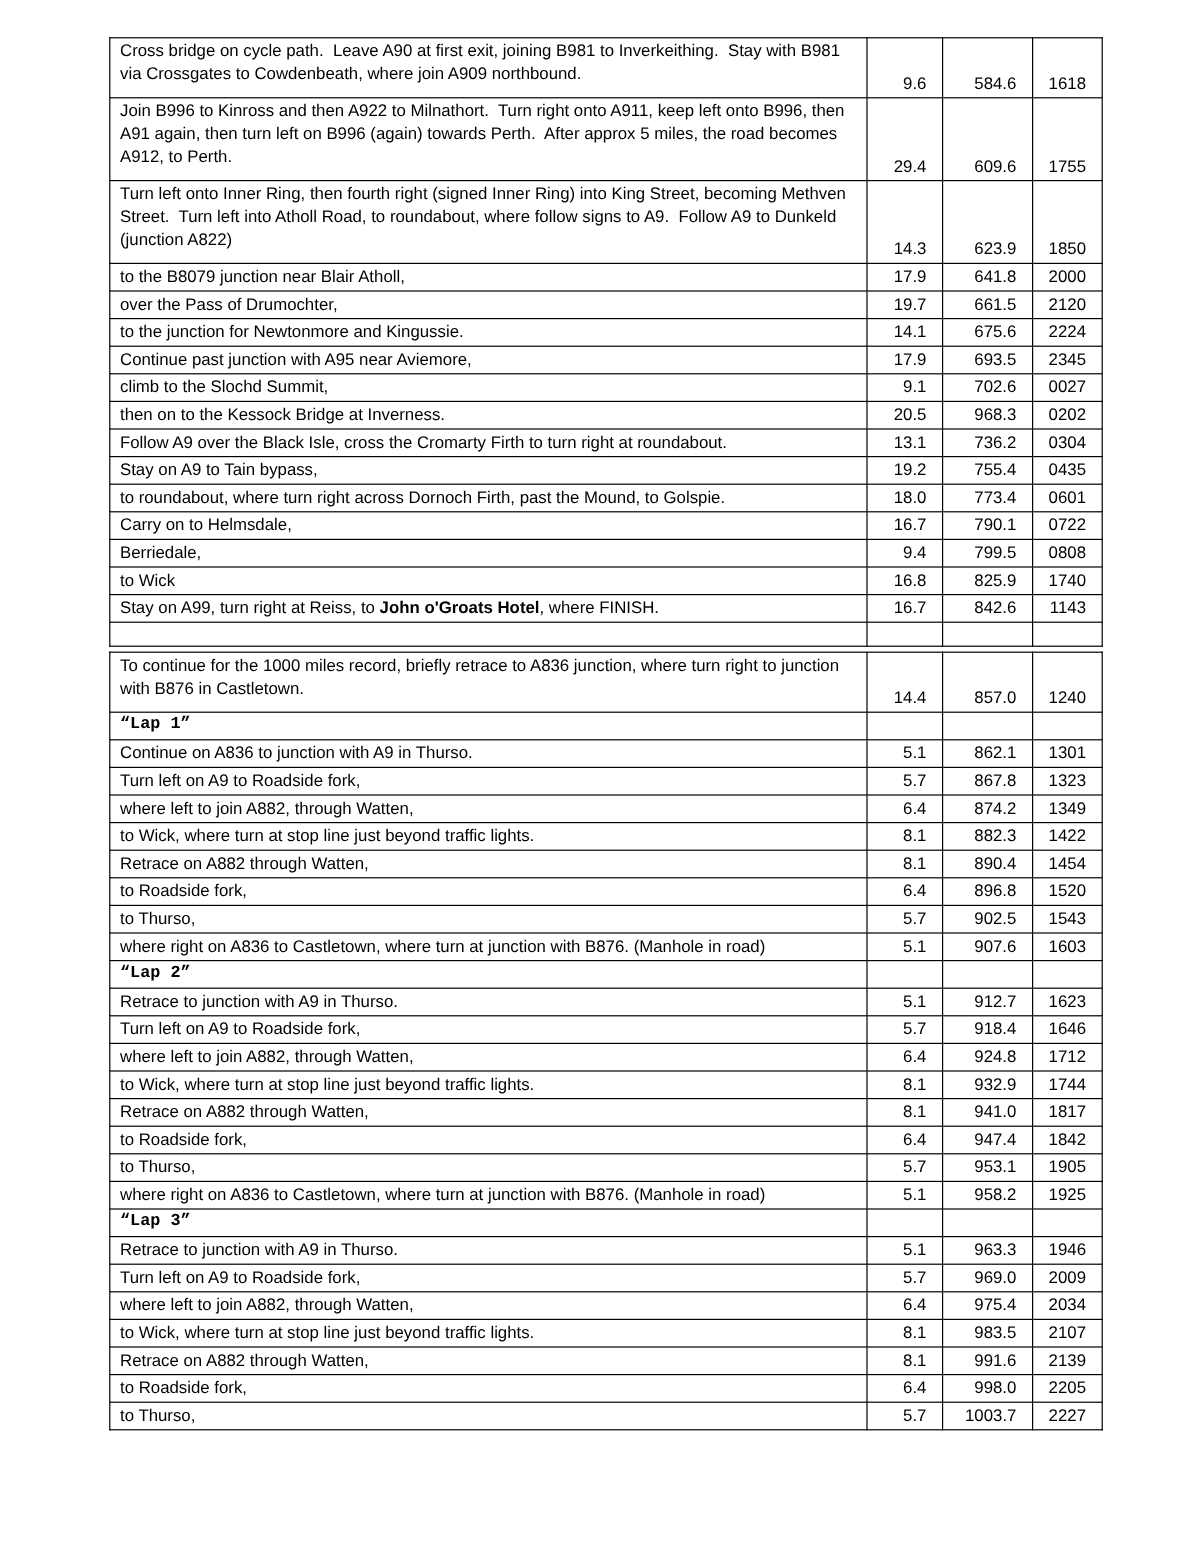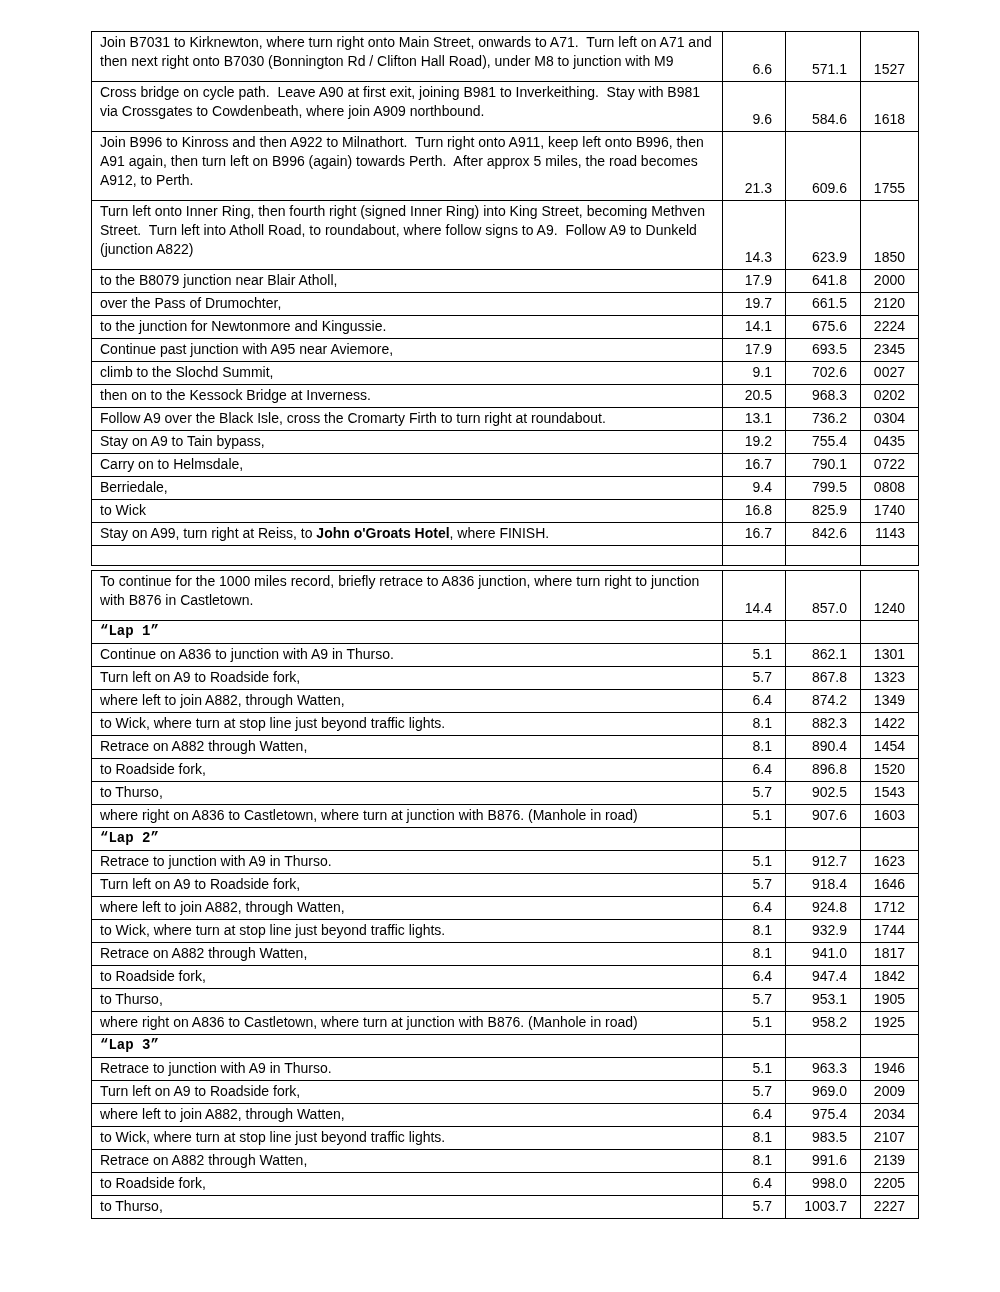--- a/index.html
+++ b/index.html
@@ -41,34 +41,28 @@
 
   <table class="route">
     <colgroup>
       <col style="width:631px">
         <col style="width:63px">
         <col style="width:75px">
         <col style="width:58px">
     </colgroup>
     <tbody>
         <tr>
-          <td class="desc tall">Join B7031 to Kirknewton, where turn right onto Main Street, onwards to A71.  Turn left on A71 and then next right onto B7030 (Bonnington Rd / Clifton Hall Road), under M8 to junction with M9</td>
-          <td class="num">6.6</td>
-          <td class="num">571.1</td>
-          <td class="num">1527</td>
-        </tr>
-        <tr>
           <td class="desc tall">Cross bridge on cycle path.  Leave A90 at first exit, joining B981 to Inverkeithing.  Stay with B981 via Crossgates to Cowdenbeath, where join A909 northbound.</td>
           <td class="num">9.6</td>
           <td class="num">584.6</td>
           <td class="num">1618</td>
         </tr>
         <tr>
           <td class="desc tall">Join B996 to Kinross and then A922 to Milnathort.  Turn right onto A911, keep left onto B996, then A91 again, then turn left on B996 (again) towards Perth.  After approx 5 miles, the road becomes A912, to Perth.</td>
-          <td class="num">21.3</td>
+          <td class="num">29.4</td>
           <td class="num">609.6</td>
           <td class="num">1755</td>
         </tr>
         <tr>
           <td class="desc tall">Turn left onto Inner Ring, then fourth right (signed Inner Ring) into King Street, becoming Methven Street.  Turn left into Atholl Road, to roundabout, where follow signs to A9.  Follow A9 to Dunkeld (junction A822)</td>
           <td class="num">14.3</td>
           <td class="num">623.9</td>
           <td class="num">1850</td>
         </tr>
         <tr>
@@ -111,20 +105,26 @@
           <td class="desc">Follow A9 over the Black Isle, cross the Cromarty Firth to turn right at roundabout.</td>
           <td class="num">13.1</td>
           <td class="num">736.2</td>
           <td class="num">0304</td>
         </tr>
         <tr>
           <td class="desc">Stay on A9 to Tain bypass,</td>
           <td class="num">19.2</td>
           <td class="num">755.4</td>
           <td class="num">0435</td>
+        </tr>
+        <tr>
+          <td class="desc">to roundabout, where turn right across Dornoch Firth, past the Mound, to Golspie.</td>
+          <td class="num">18.0</td>
+          <td class="num">773.4</td>
+          <td class="num">0601</td>
         </tr>
         <tr>
           <td class="desc">Carry on to Helmsdale,</td>
           <td class="num">16.7</td>
           <td class="num">790.1</td>
           <td class="num">0722</td>
         </tr>
         <tr>
           <td class="desc">Berriedale,</td>
           <td class="num">9.4</td>

